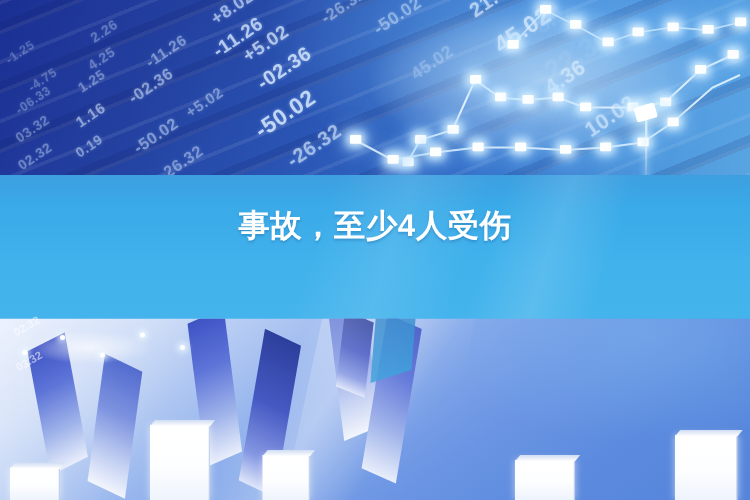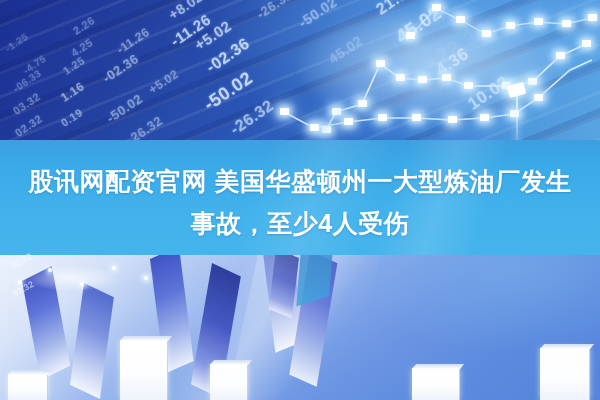--- a/index.html
+++ b/index.html
@@ -205,21 +205,20 @@
     <span class="node" style="left:292px;top:20px;"></span>
     <span class="node" style="left:318px;top:14px;"></span>
     <span class="pole"></span>
     <span class="pole-head"></span>
   </div>
 
   <div class="band"></div>
   <div class="band-ghost"></div>
 
   <div class="headline">
-    <span class="ln">股讯网配资官网 美国华盛顿州一大型炼油厂发生</span>
     <span class="ln">事故，至少4人受伤</span>
   </div>
 
   <div class="bottom">
     <div class="bottom-glow"></div>
 
     <div class="ribbon" style="left:22px;top:26px;width:27px;height:120px;transform:skewX(-26deg) rotate(-34deg);"></div>
     <div class="ribbon lt" style="left:84px;top:28px;width:27px;height:120px;transform:skewX(26deg) rotate(32deg);"></div>
     <div class="ribbon" style="left:150px;top:4px;width:27px;height:130px;transform:skewX(-22deg) rotate(-28deg);"></div>
     <div class="ribbon dk" style="left:212px;top:8px;width:27px;height:140px;transform:skewX(22deg) rotate(30deg);"></div>

